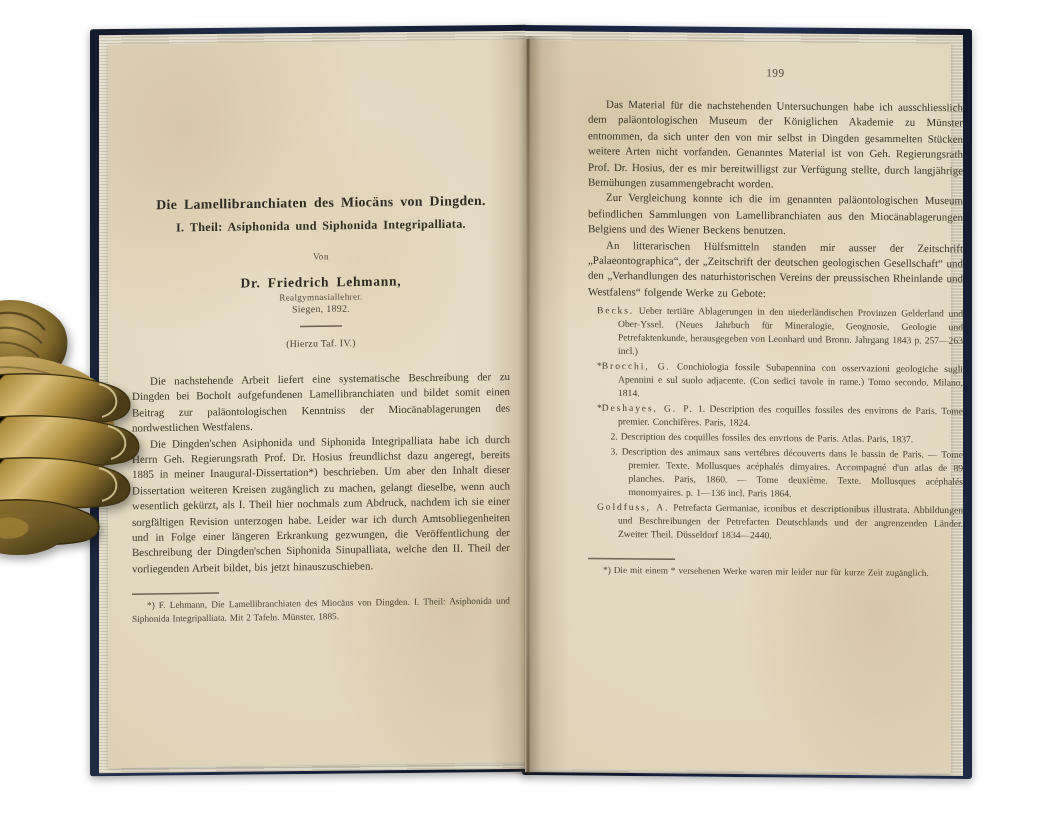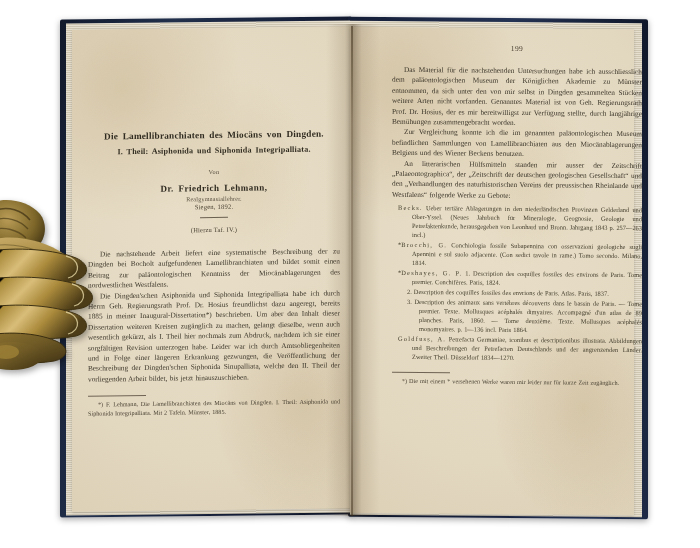--- a/index.html
+++ b/index.html
@@ -351,21 +351,21 @@
         <span>1. Description des coquilles fossiles des environs de Paris. Tome premier. Conchifères. Paris, 1824.</span>
       </li>
       <li class="sub">
         <span>2. Description des coquilles fossiles des envrions de Paris. Atlas. Paris, 1837.</span>
       </li>
       <li class="sub">
         <span>3. Description des animaux sans vertébres découverts dans le bassin de Paris. — Tome premier. Texte. Mollusques acéphalés dimyaires. Accompagné d'un atlas de 89 planches. Paris, 1860. — Tome deuxième. Texte. Mollusques acéphalés monomyaires. p. 1—136 incl. Paris 1864.</span>
       </li>
       <li>
         <span class="star"></span><span class="author-sc">Goldfuss, A.</span>
-        <span>Petrefacta Germaniae, iconibus et descriptionibus illustrata. Abbildungen und Beschreibungen der Petrefacten Deutschlands und der angrenzenden Länder. Zweiter Theil. Düsseldorf 1834—1270.</span>
+        <span>Petrefacta Germaniae, iconibus et descriptionibus illustrata. Abbildungen und Beschreibungen der Petrefacten Deutschlands und der angrenzenden Länder. Zweiter Theil. Düsseldorf 1834—2440.</span>
       </li>
     </ul>
 
     <div class="footnote-rule"></div>
     <p class="footnote">*) Die mit einem * versehenen Werke waren mir leider nur für kurze Zeit zugänglich.</p>
   </div>
 
   <div class="gutter"></div>
   <div class="gutter-line"></div>
 

